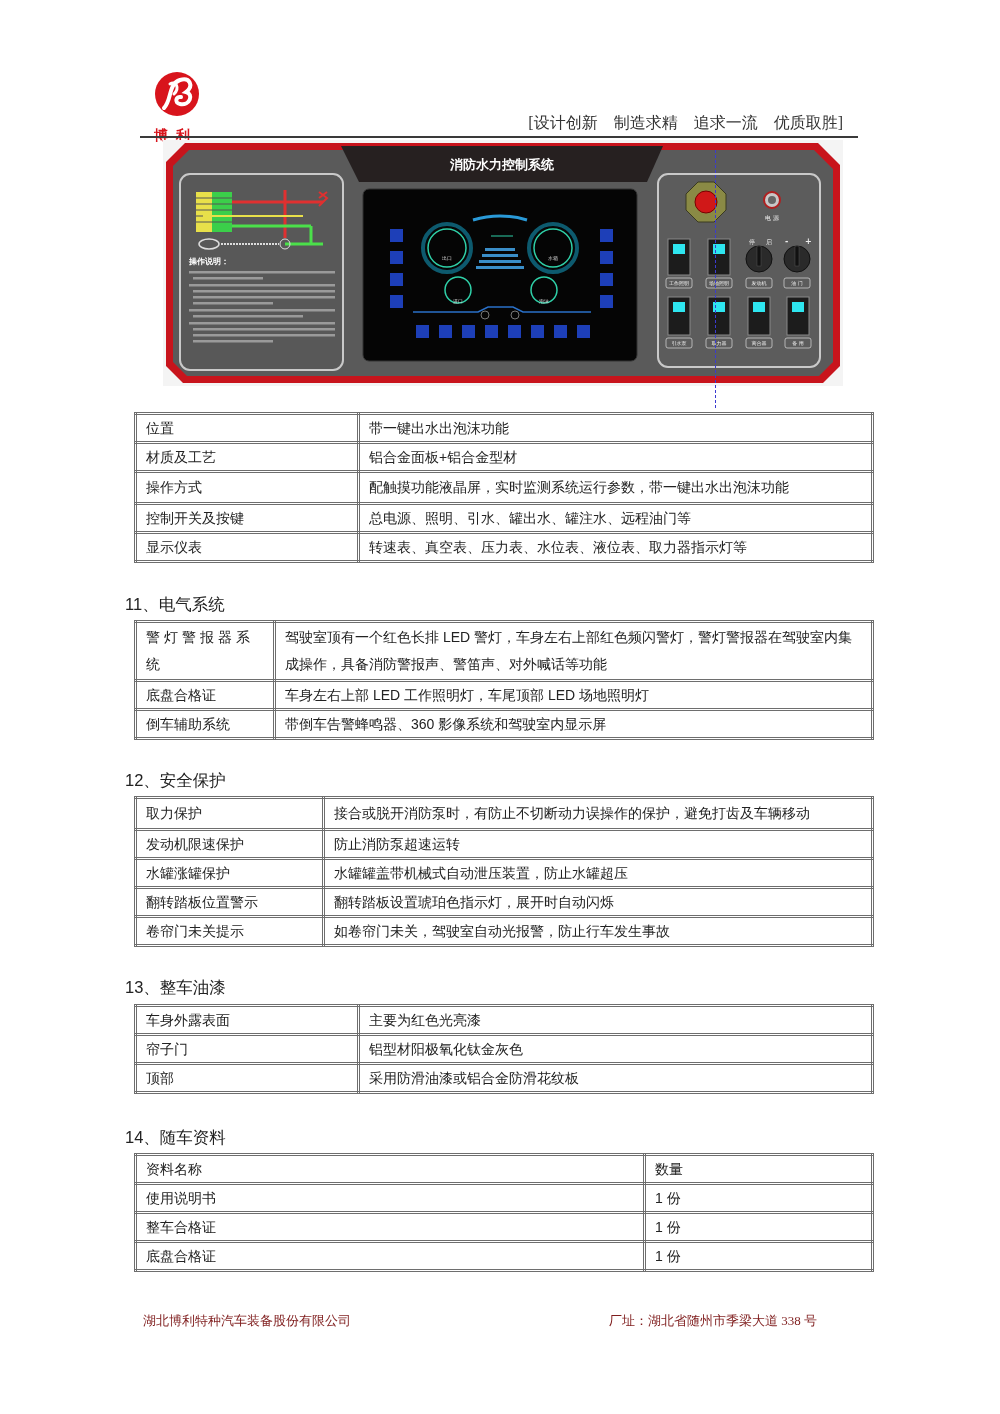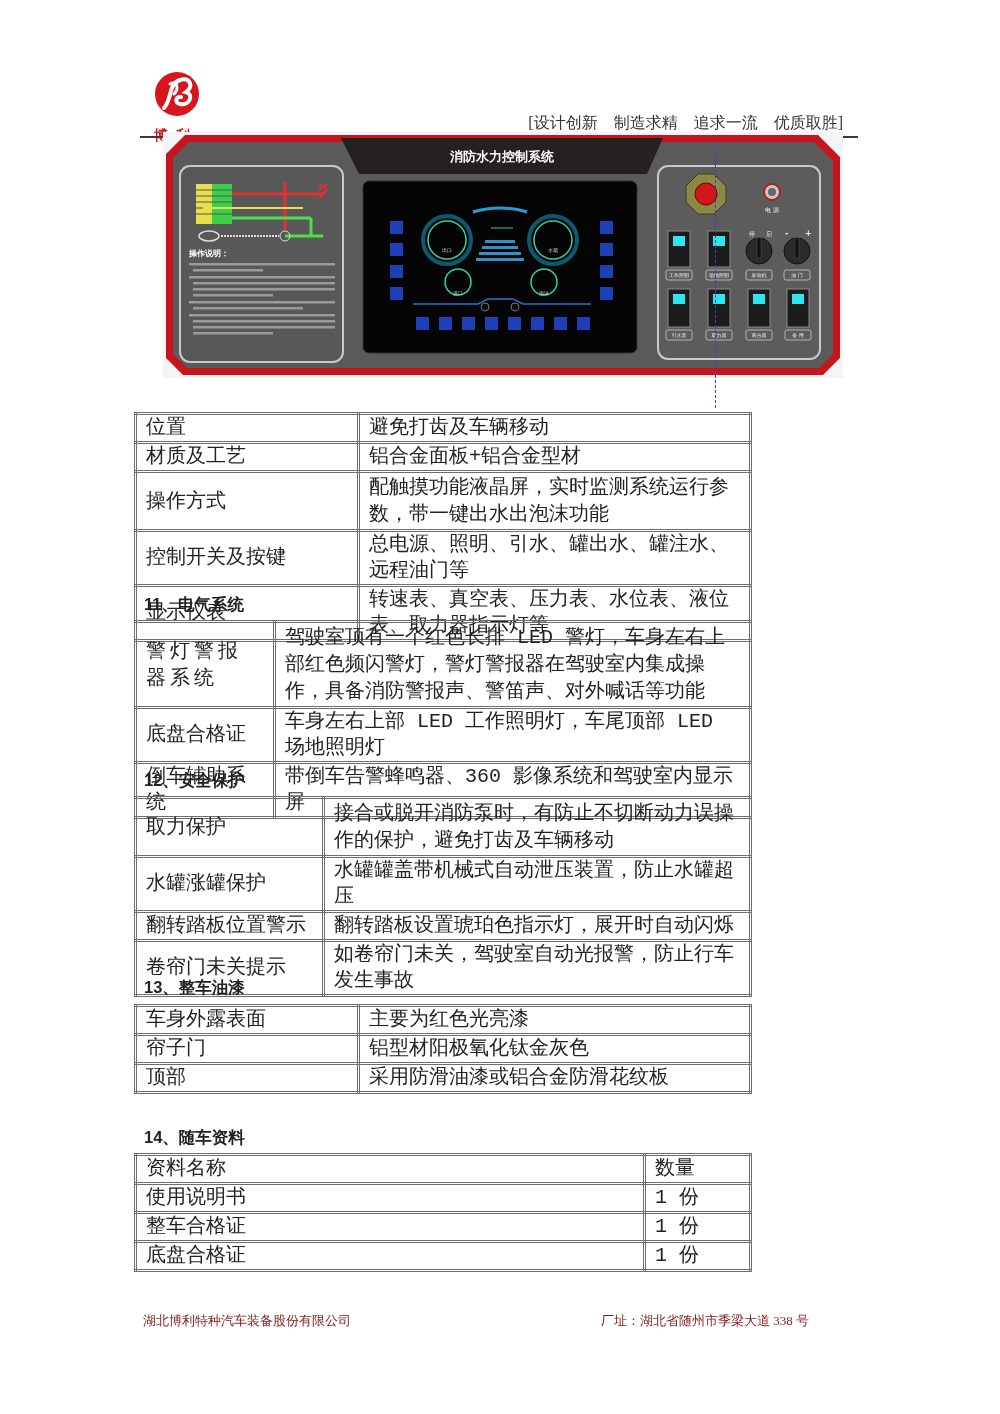--- a/index.html
+++ b/index.html
@@ -4,25 +4,25 @@
 <style>
   html,body{margin:0;padding:0;background:#fff;}
   body{width:1000px;height:1414px;position:relative;overflow:hidden;font-family:"Liberation Sans","DejaVu Sans",sans-serif;color:#222;}
   .abs{position:absolute;}
   
   .logo{left:150px;top:70px;width:54px;height:54px;}
   .logo-text{left:154px;top:113px;font-size:14px;color:#d8141c;font-weight:bold;letter-spacing:8px;font-family:"DejaVu Sans",sans-serif;margin-top:14px;}
   .slogan{right:157px;top:113px;font-size:16px;color:#333;font-family:"Liberation Serif","DejaVu Serif",serif;word-spacing:6px;}
   .header-line{left:140px;top:136px;width:718px;height:2px;background:#3a3a3a;}
   
-  .panel{left:163px;top:132px;width:680px;height:246px;}
+  .panel{left:163px;top:140px;width:680px;height:246px;}
   .dash-line{left:715px;top:150px;width:0;height:258px;border-left:1px dashed #3b3bd0;}
   
-  .section-title{left:144px;font-size:16.5px;color:#222;font-weight:bold;}
-  table.spec{position:absolute;left:134px;width:618px;border-collapse:collapse;table-layout:fixed;font-size:20px;font-family:Liberation Mono, monospace;}
+  .section-title{left:125px;font-size:16.5px;color:#222;}
+  table.spec{position:absolute;left:134px;width:740px;border-collapse:collapse;table-layout:fixed;font-size:14px;}
   table.spec td{border:3px double #6e6e6e;padding:0 9px;height:24px;line-height:26px;vertical-align:middle;text-align:left;}
   table.spec tr.two td{line-height:27px;padding-top:1px;padding-bottom:1px;}
   .spaced{letter-spacing:4px;}
   
   .footer{top:1312px;font-size:13px;color:#7f1d1d;font-family:"Liberation Serif","DejaVu Serif",serif;}
 </style>
 </head>
 <body>
 
 <div class="abs logo">
@@ -218,21 +218,21 @@
 <div class="abs dash-line"></div>
 
 <table class="spec" style="top:412px;">
   <colgroup>
       <col style="width:223px">
       <col>
     </colgroup>
   <tbody>
       <tr>
         <td>位置</td>
-        <td>避免打齿及车辆移动</td>
+        <td>带一键出水出泡沫功能</td>
       </tr>
   <tr>
         <td>材质及工艺</td>
         <td>铝合金面板+铝合金型材</td>
       </tr>
   <tr class="two">
         <td>操作方式</td>
         <td>配触摸功能液晶屏，实时监测系统运行参数，带一键出水出泡沫功能</td>
       </tr>
   <tr>
@@ -273,20 +273,24 @@
   <colgroup>
       <col style="width:188px">
       <col>
     </colgroup>
   <tbody>
       <tr class="two">
         <td>取力保护</td>
         <td>接合或脱开消防泵时，有防止不切断动力误操作的保护，避免打齿及车辆移动</td>
       </tr>
   <tr>
+        <td>发动机限速保护</td>
+        <td>防止消防泵超速运转</td>
+      </tr>
+  <tr>
         <td>水罐涨罐保护</td>
         <td>水罐罐盖带机械式自动泄压装置，防止水罐超压</td>
       </tr>
   <tr>
         <td>翻转踏板位置警示</td>
         <td>翻转踏板设置琥珀色指示灯，展开时自动闪烁</td>
       </tr>
   <tr>
         <td>卷帘门未关提示</td>
         <td>如卷帘门未关，驾驶室自动光报警，防止行车发生事故</td>
@@ -336,13 +340,13 @@
         <td>1 份</td>
       </tr>
   <tr>
         <td>底盘合格证</td>
         <td>1 份</td>
       </tr>
 </tbody>
   </table>
 
 <div class="abs footer" style="left:143px;">湖北博利特种汽车装备股份有限公司</div>
-<div class="abs footer" style="right:191px;margin-left:12px;">厂址：湖北省随州市季梁大道 338 号</div>
+<div class="abs footer" style="right:183px;margin-left:12px;">厂址：湖北省随州市季梁大道 338 号</div>
 
 </body></html>

